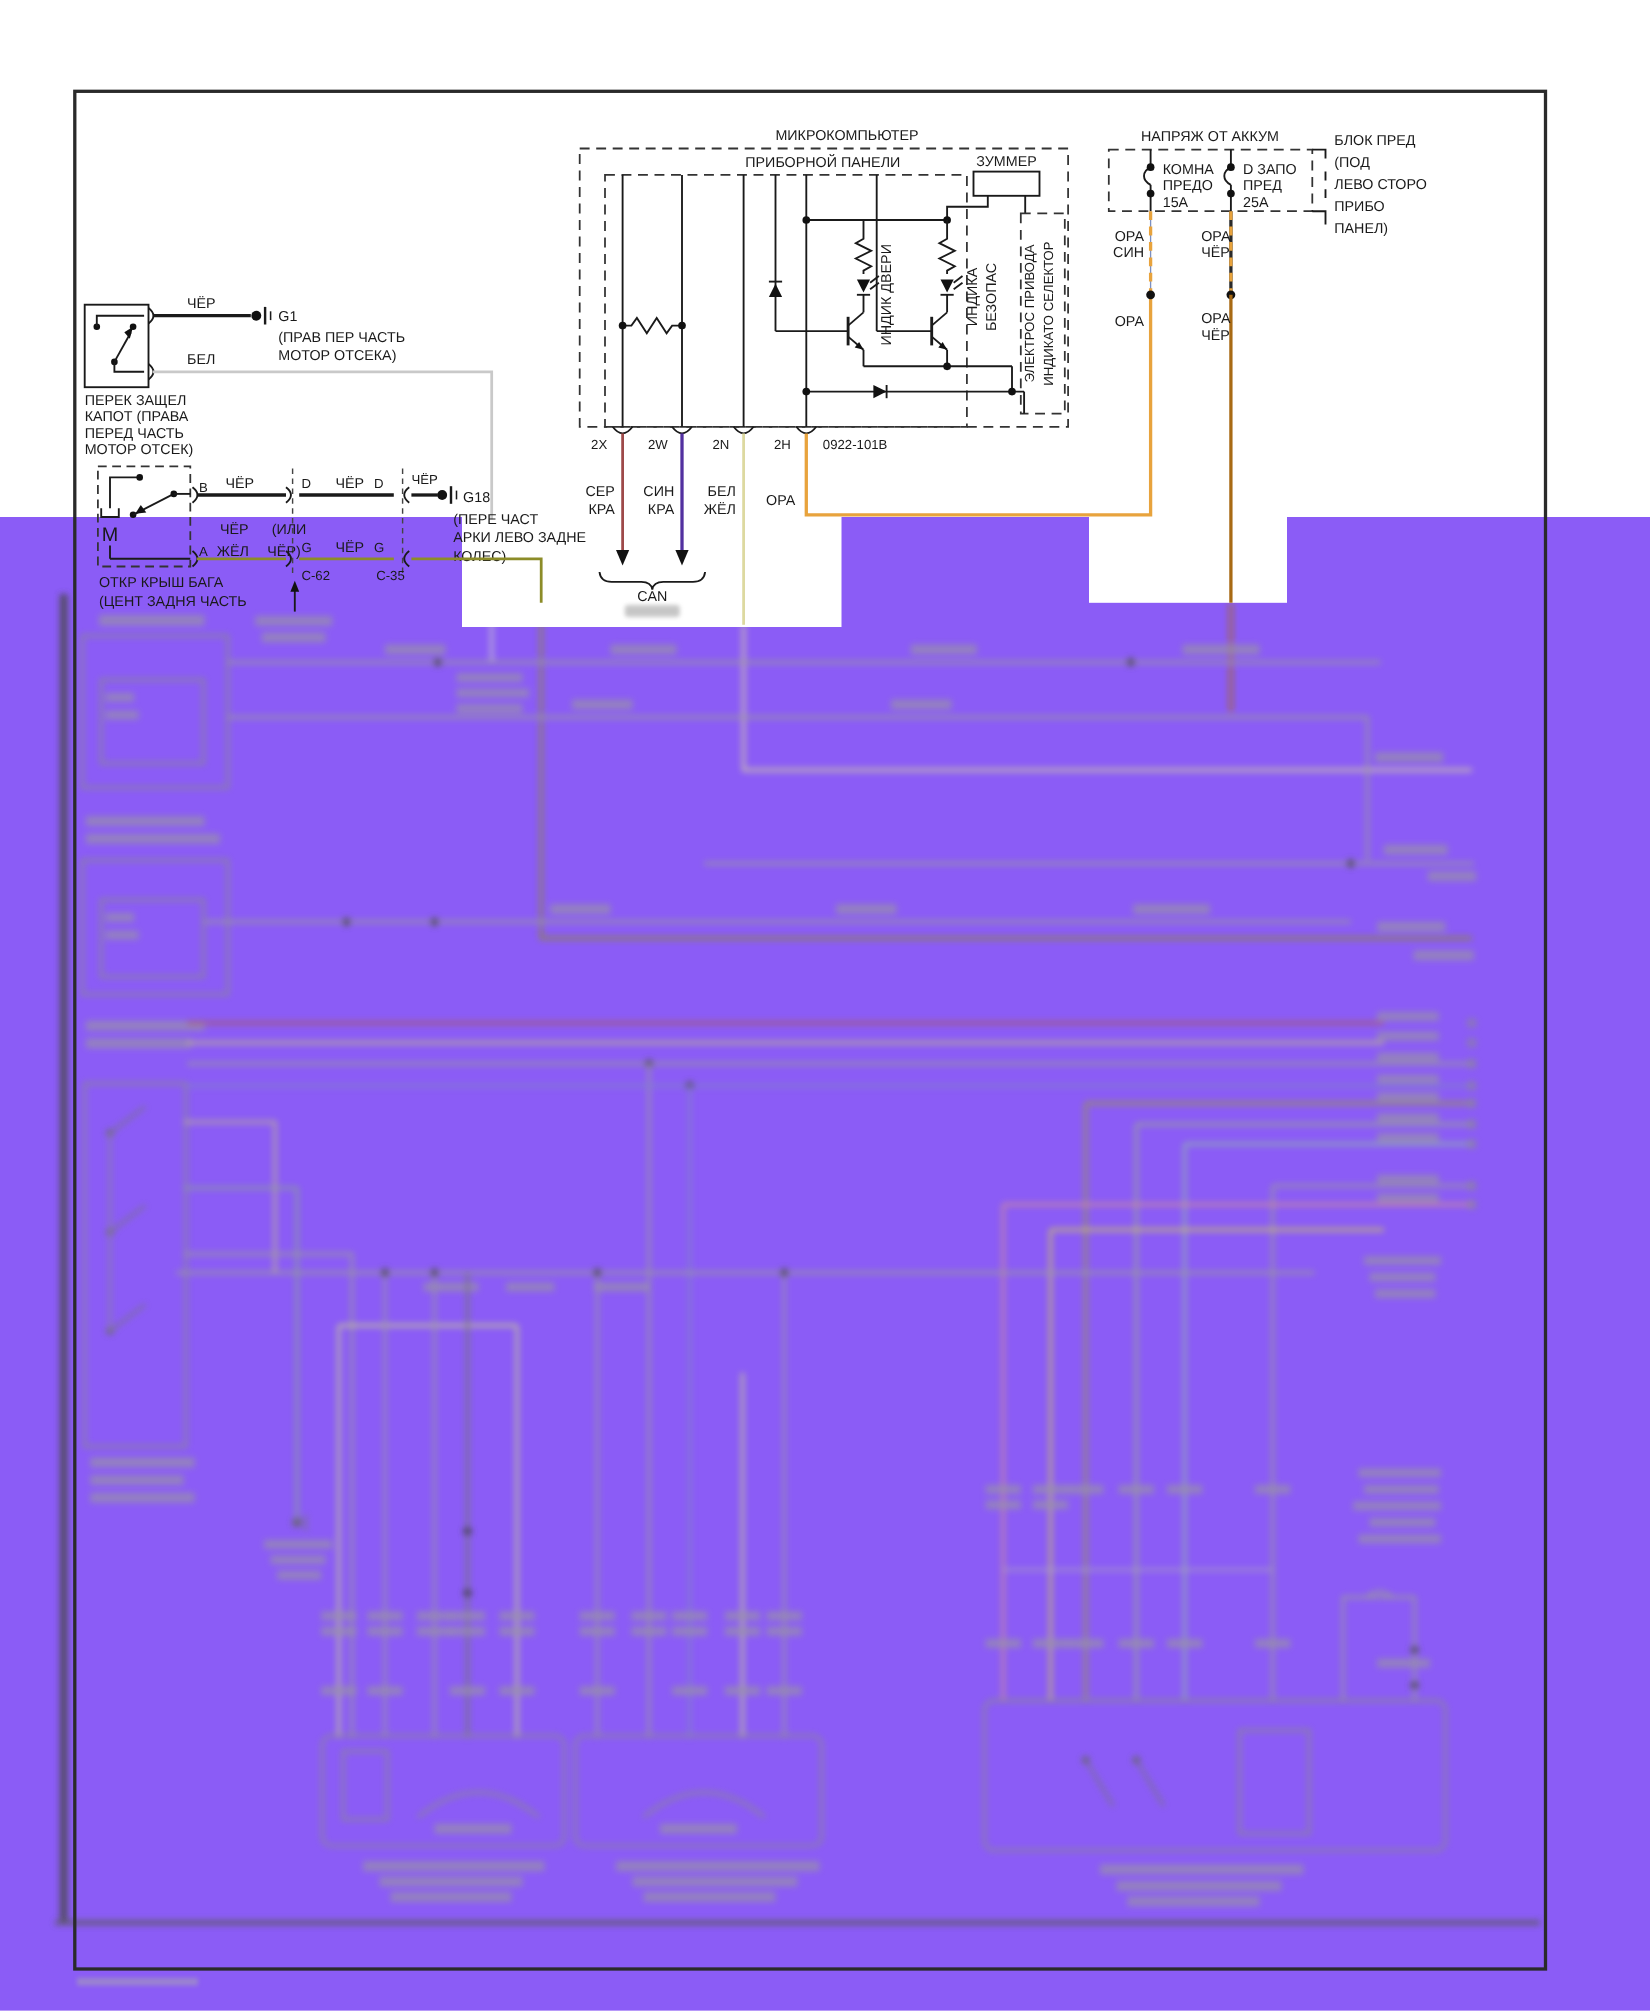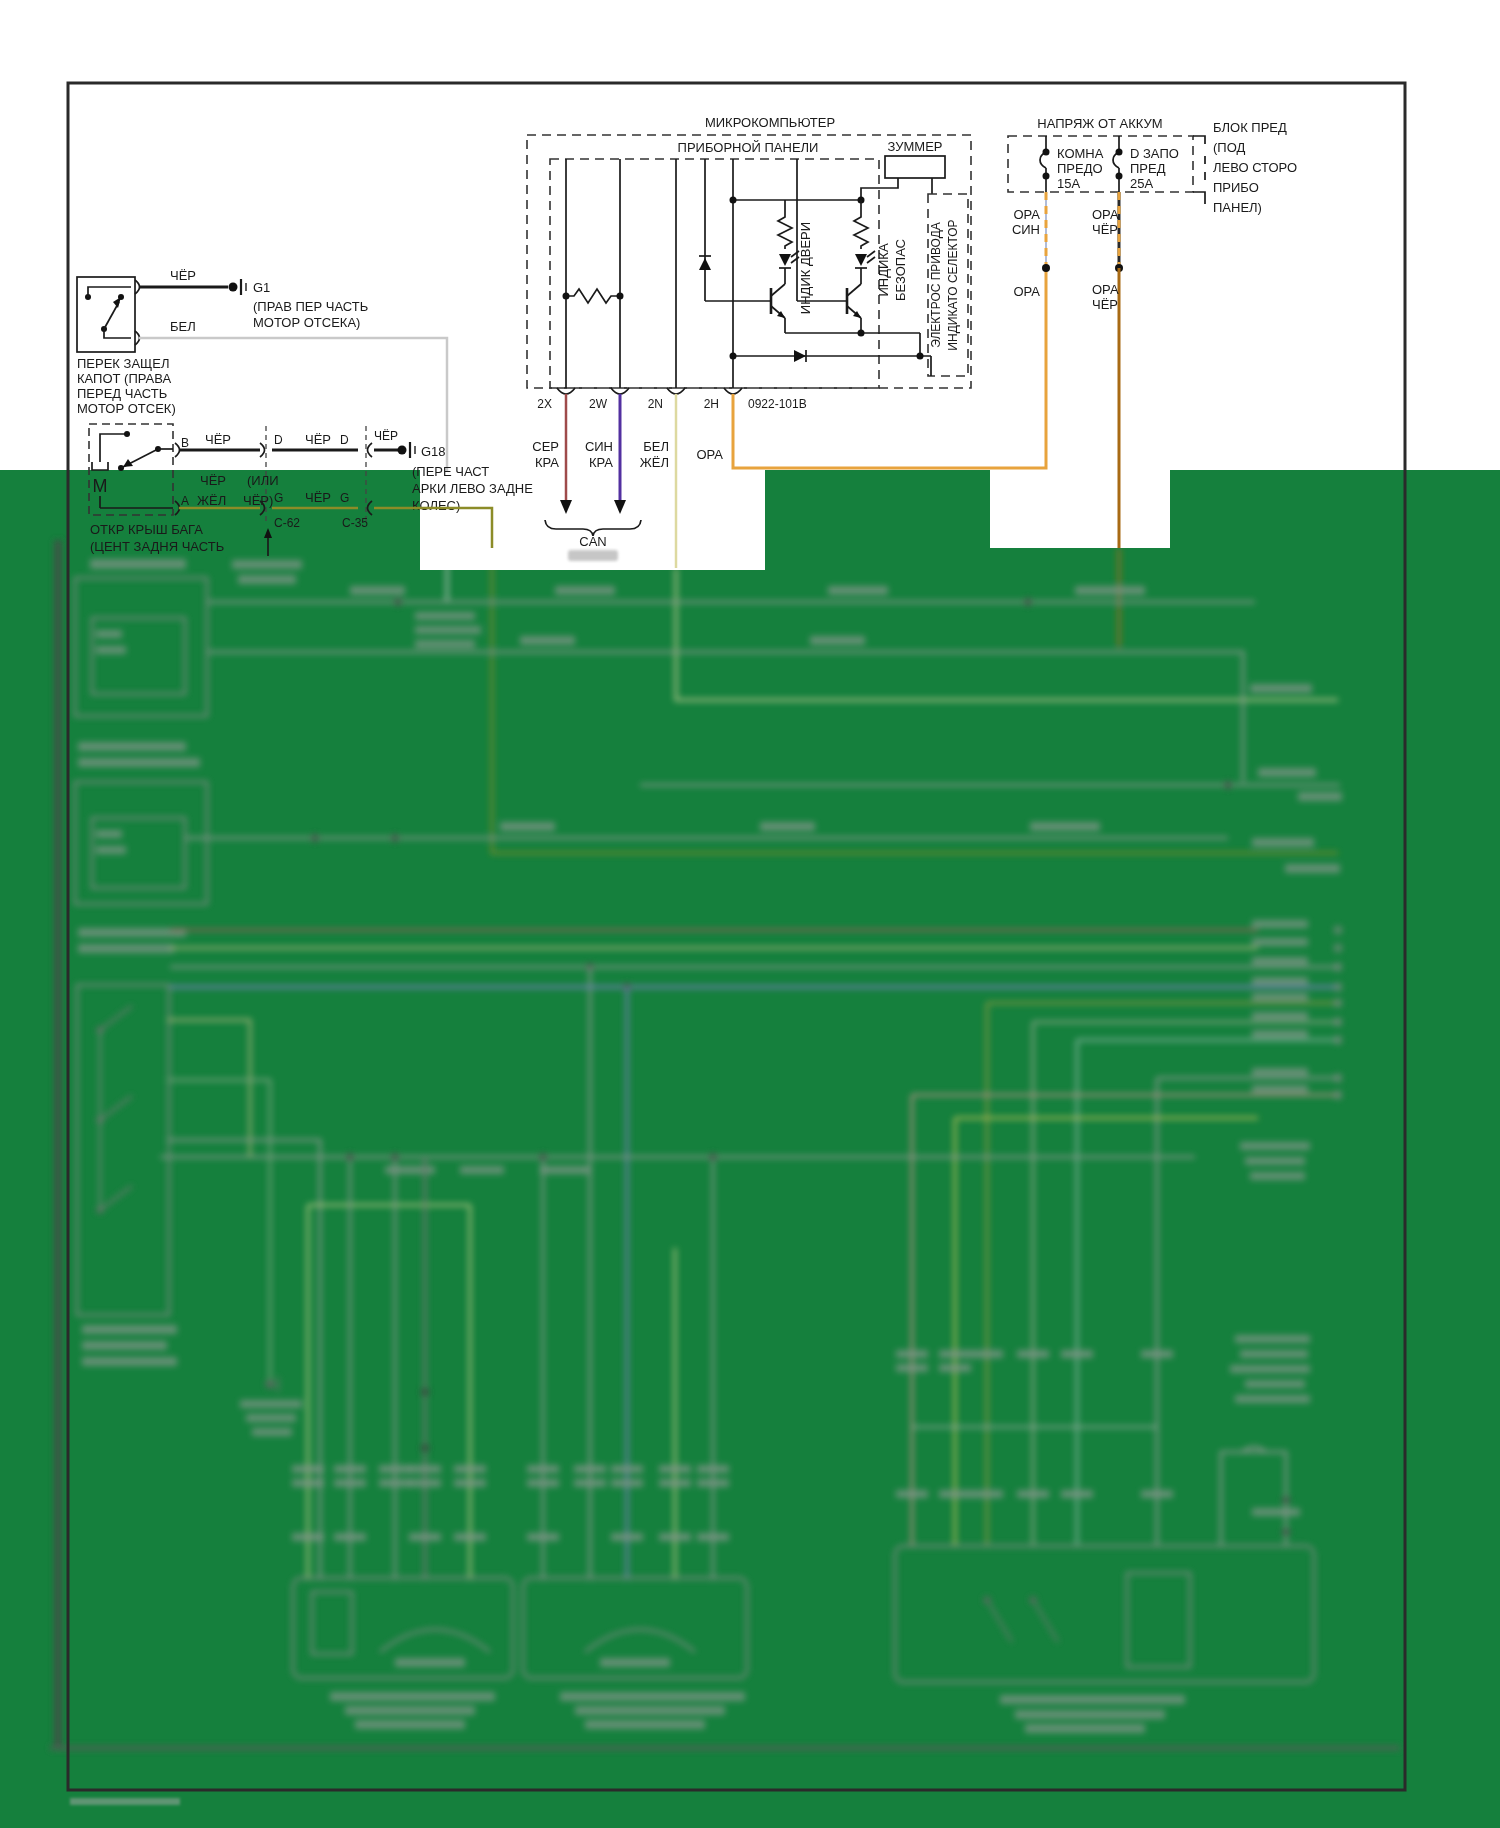--- a/index.html
+++ b/index.html
@@ -1,16 +1,16 @@
 <!DOCTYPE html>
 <html><head>
 <meta charset="utf-8">
 <style>
   html,body{margin:0;padding:0;background:#ffffff;}
-  #stage{position:relative;width:1500px;height:1828px;background:#15803d;overflow:hidden;}
+  #stage{position:relative;width:1500px;height:1828px;background:#8b5cf6;overflow:hidden;}
   svg{position:absolute;left:0;top:0;}
   svg text{font-family:"Liberation Sans","DejaVu Sans",sans-serif;fill:#1a1a1a;font-size:13px;}
   .ctr{text-anchor:middle}.end{text-anchor:end}.sm{font-size:12px}.big{font-size:18px}
   .wire{fill:none;stroke-linecap:butt}
   .blk{stroke:#1a1a1a;stroke-width:1.7;fill:none}
   .thick{stroke:#1a1a1a;stroke-width:3;fill:none}
   .dash{stroke:#333;stroke-width:1.6;fill:none;stroke-dasharray:9,6}
   .dash2{stroke:#444;stroke-width:1.3;fill:none;stroke-dasharray:5,4}
   .dot{fill:#111;stroke:none}
   .blob{fill:#9a9a9a;opacity:.7}

